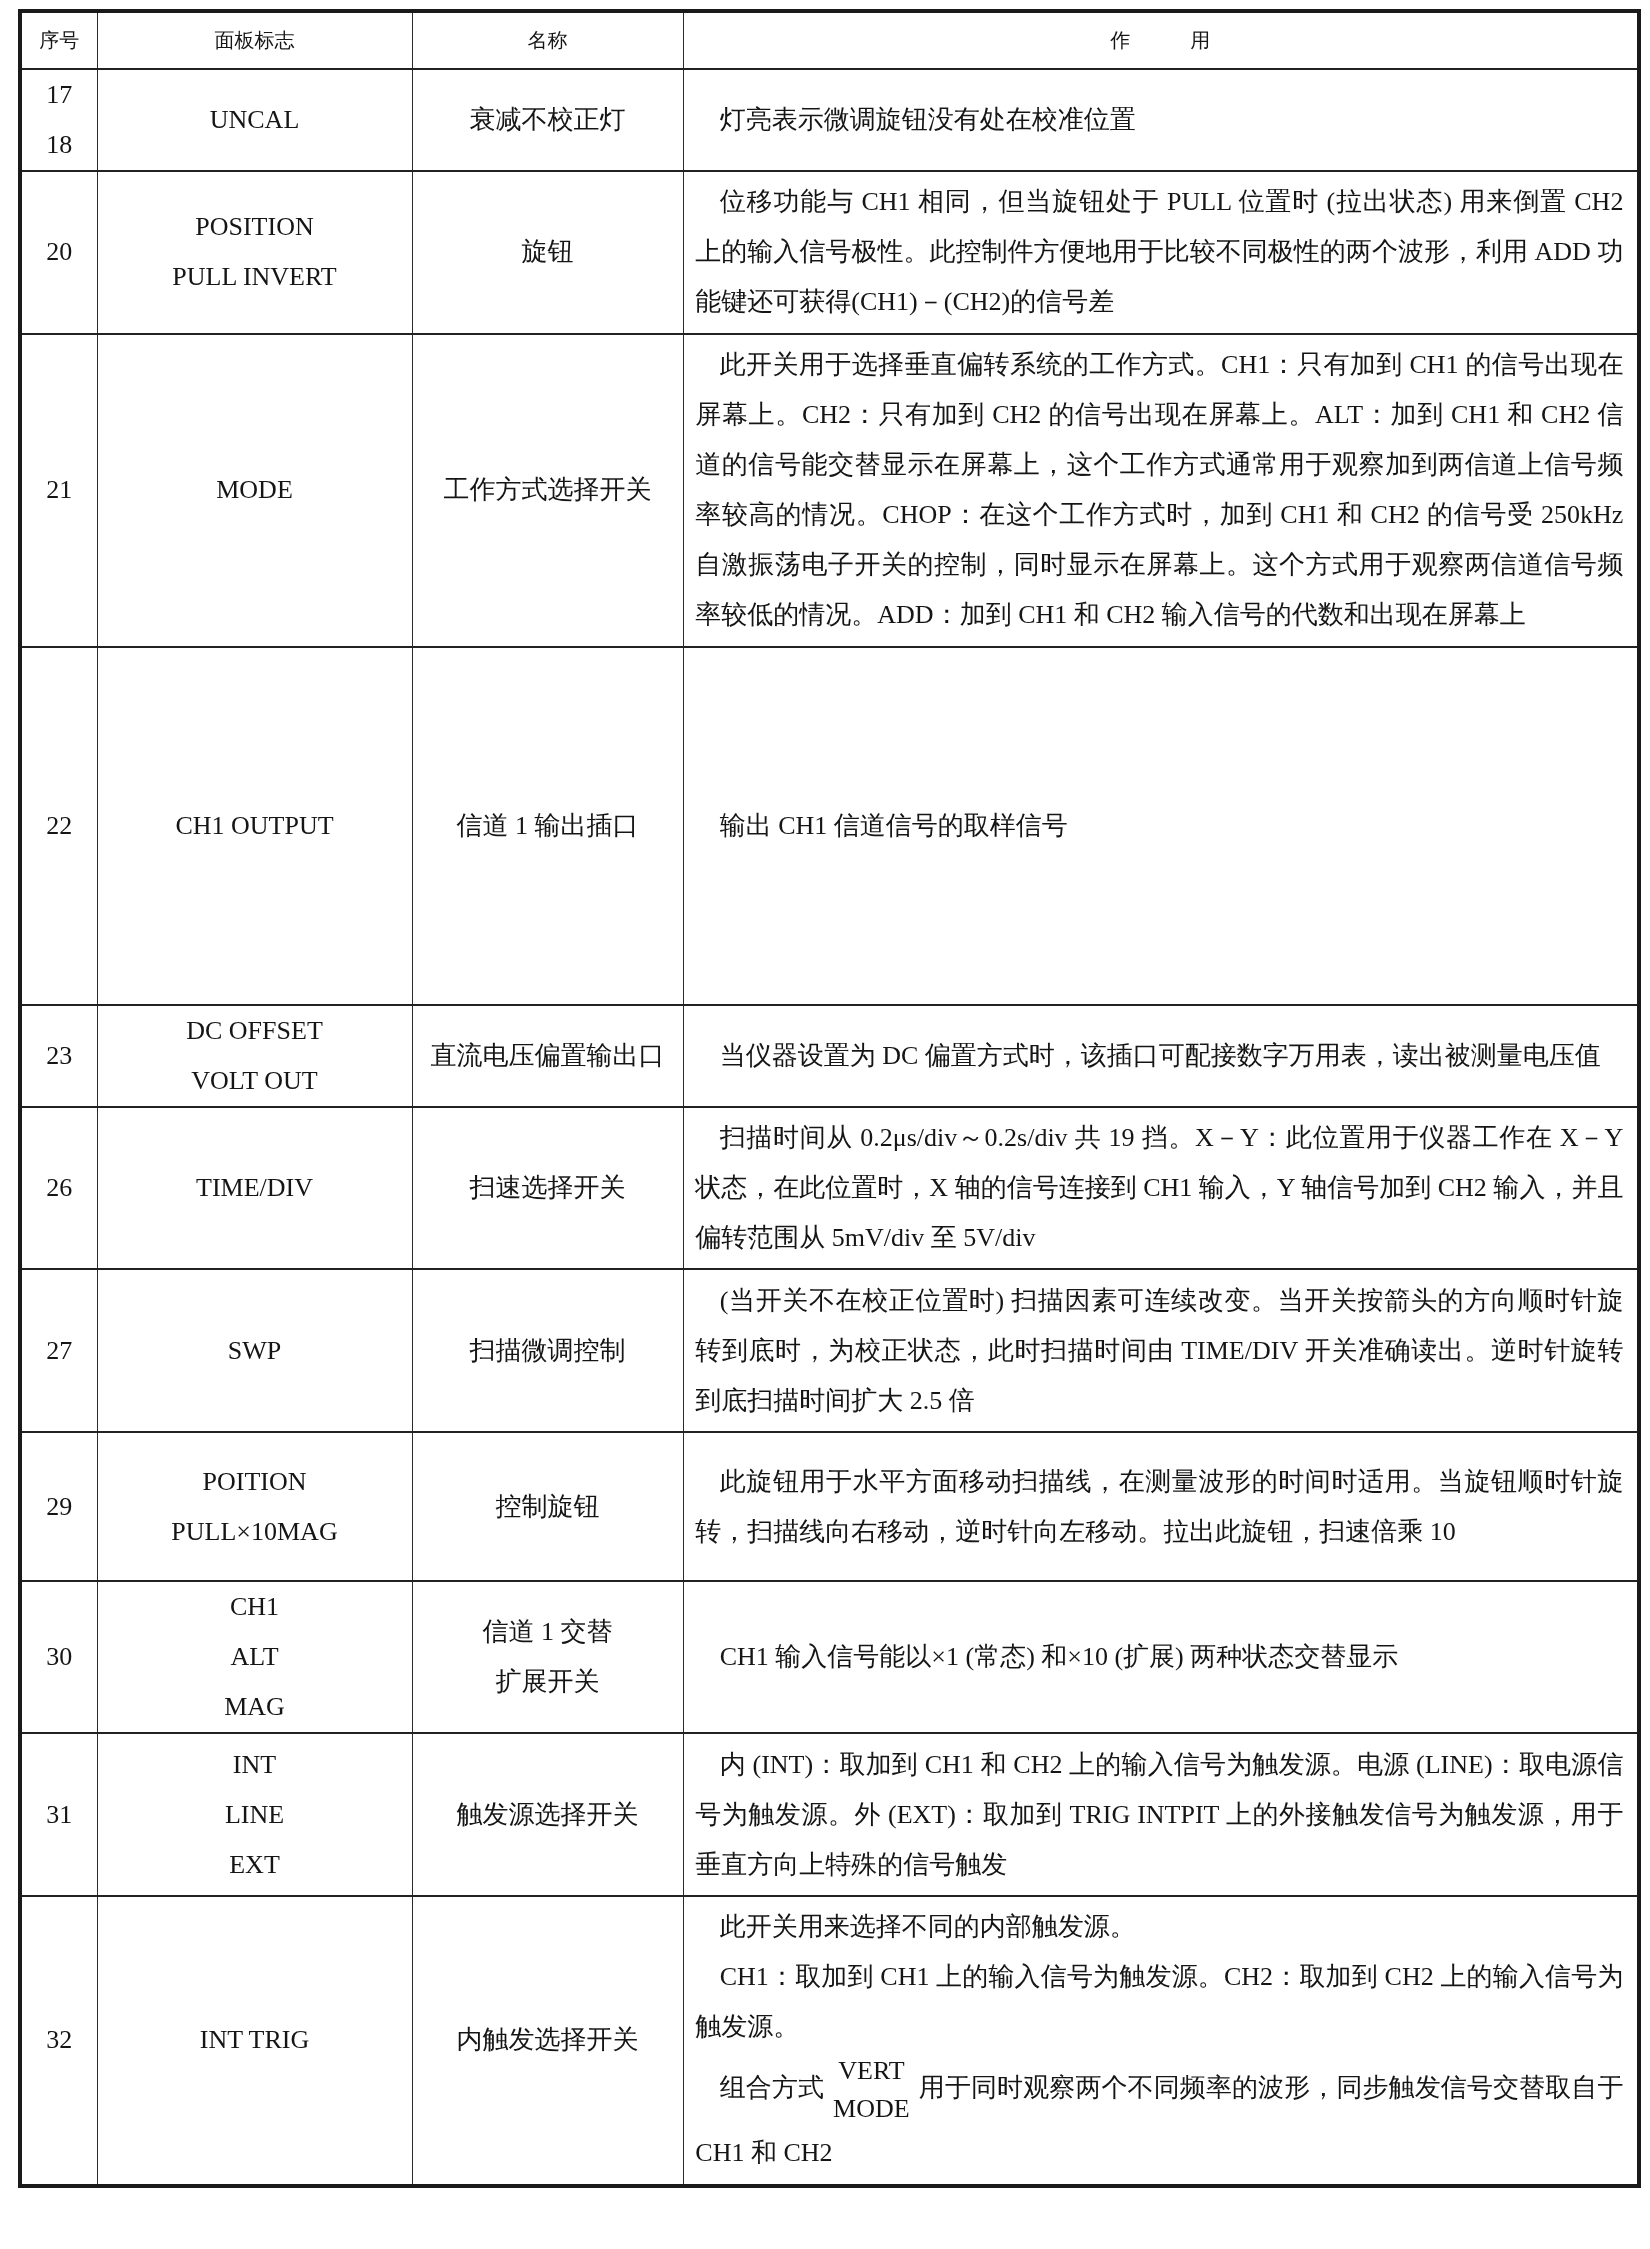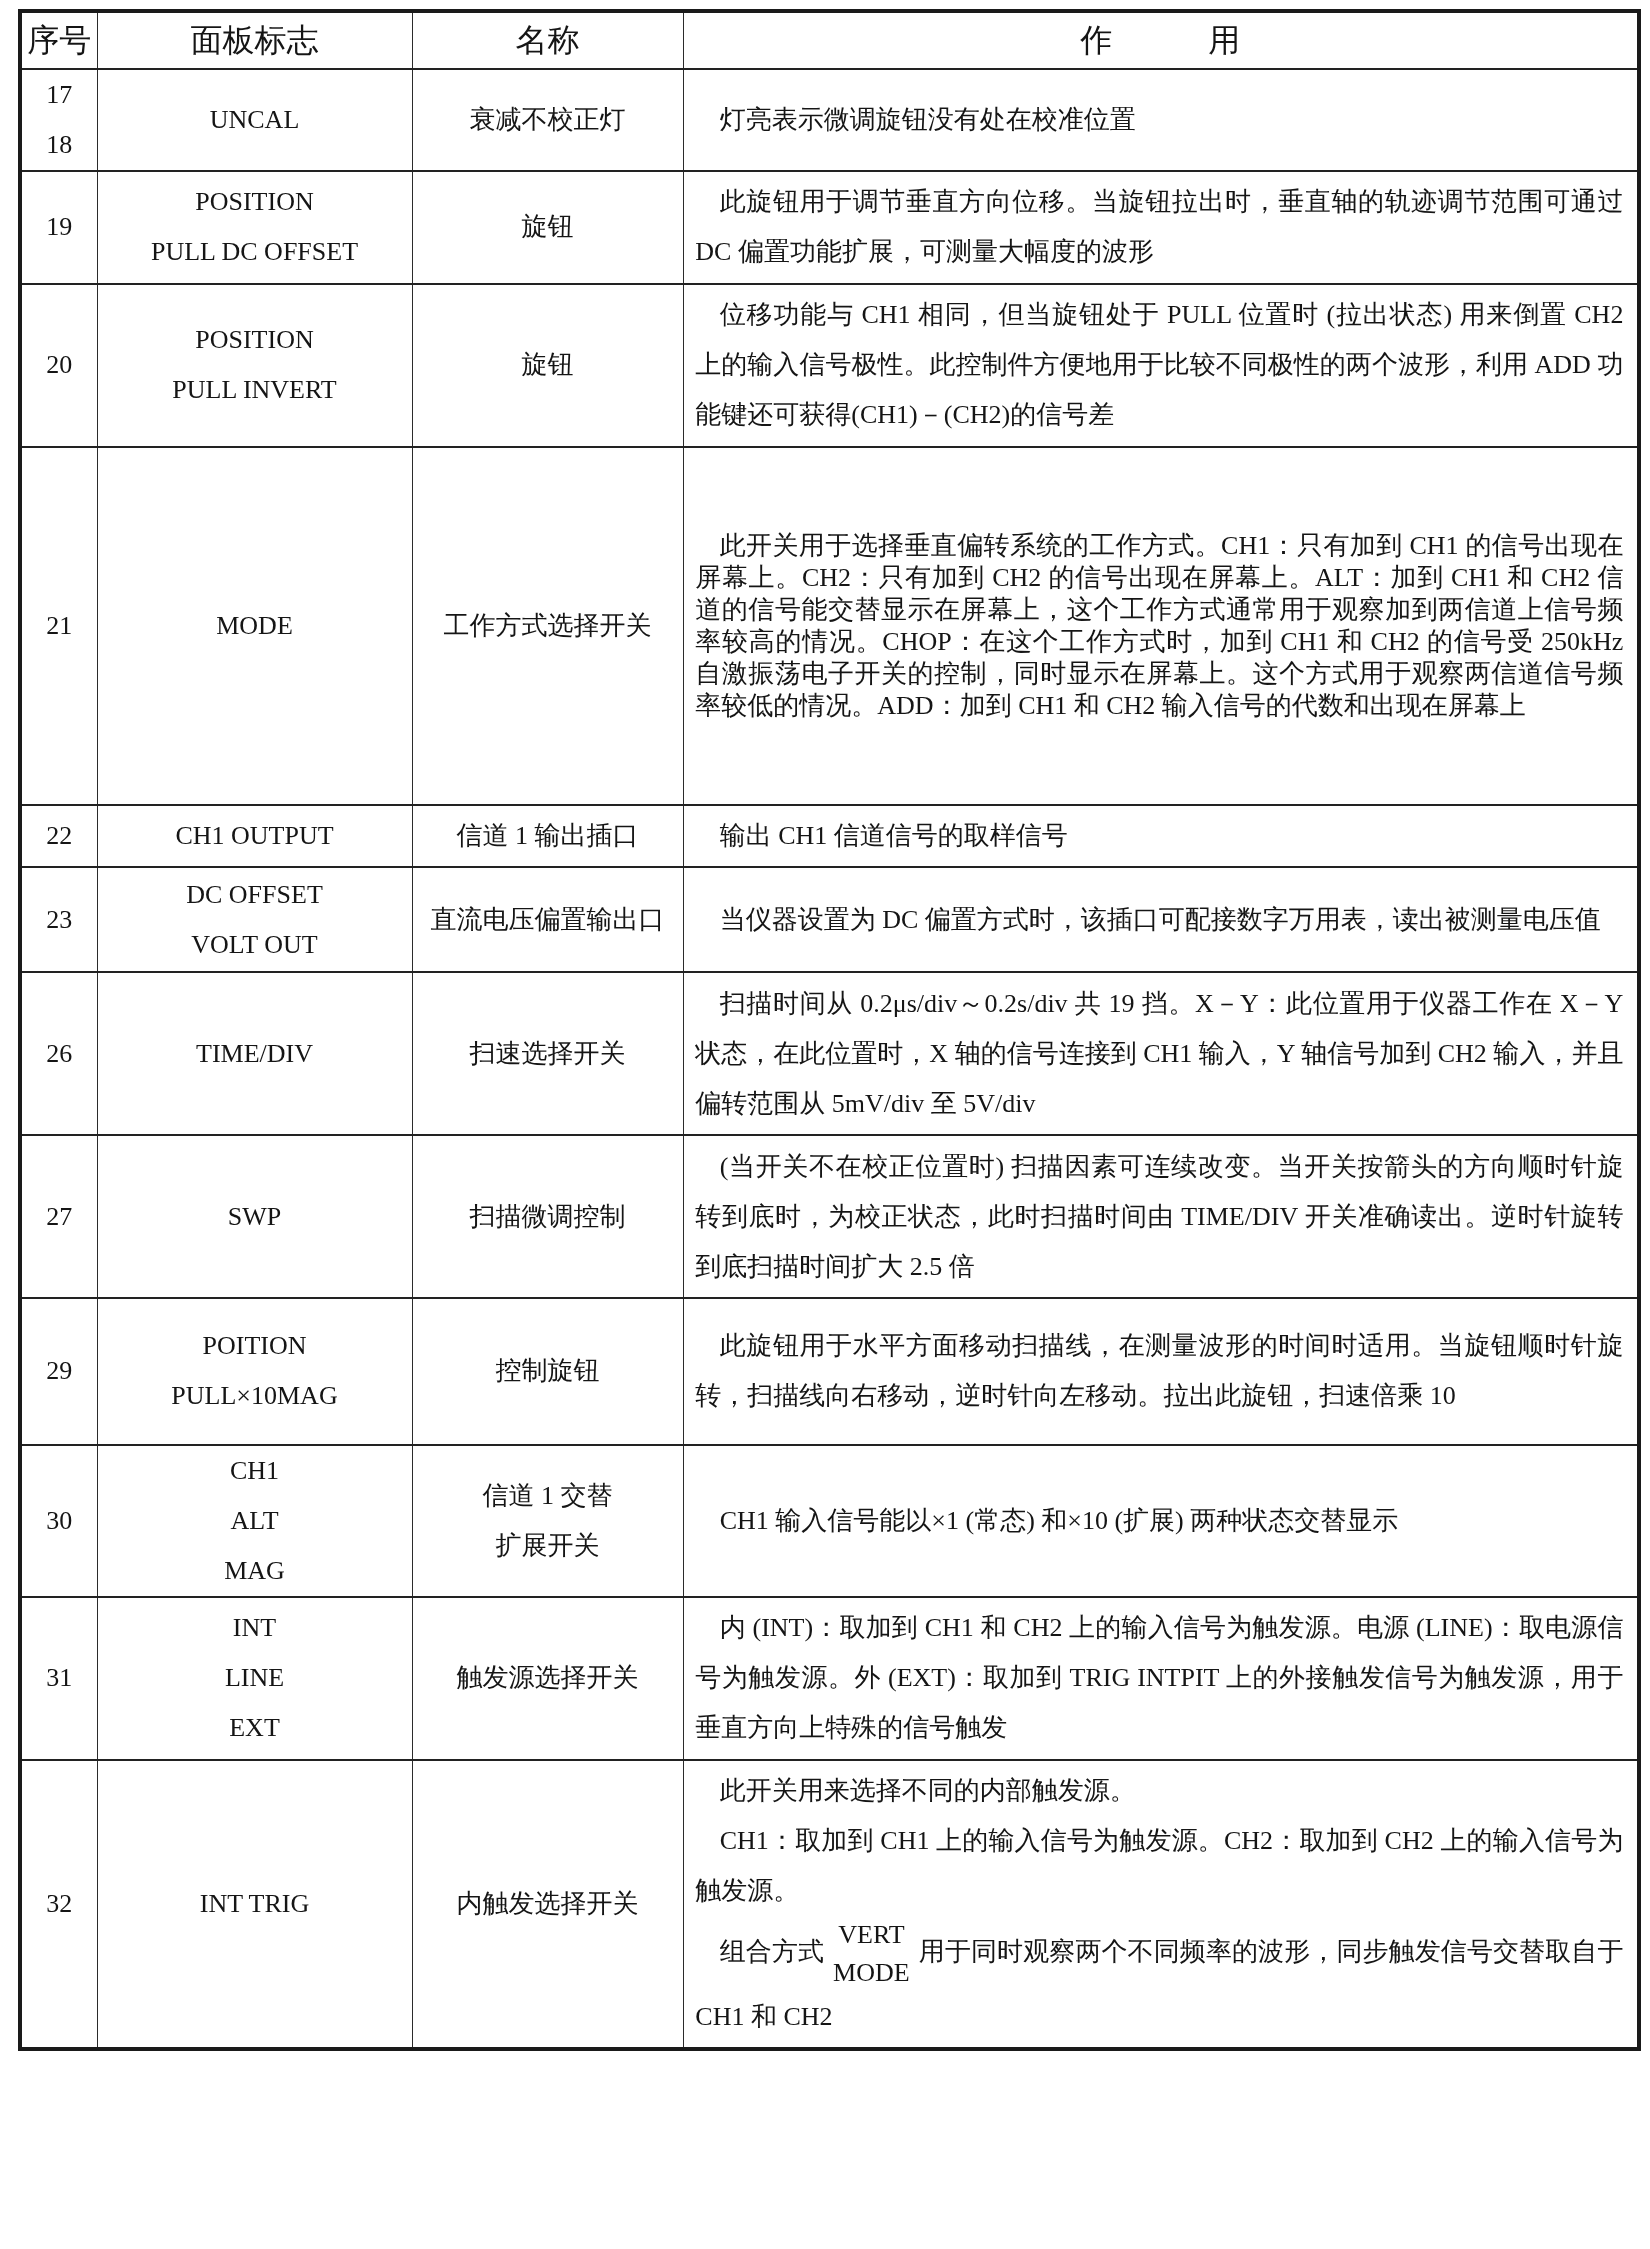--- a/index.html
+++ b/index.html
@@ -26,21 +26,21 @@
     border-right: 1.8px solid #2b2b2b;
     border-top: 2.7px solid #222222;
     border-bottom: 2.7px solid #222222;
     vertical-align: middle;
     padding: 0;
     overflow: hidden;
   }
   thead th {
     height: 58px;
     font-weight: normal;
-    font-size: 32px;
+    font-size: 20px;
     text-align: center;
   }
   td { font-size: 26px; line-height: 50px; }
   .c-no, .c-label, .c-name { text-align: center; }
   .c-name { padding: 0 5.4px; }
   .c-desc { padding: 5.4px 13.6px 5.4px 11.8px; text-align: justify; }
   .para { text-indent: 24.4px; margin: 0; }
   .line { line-height: 50px; }
   
   tbody tr:nth-child(1)  { height: 88px; }
@@ -100,35 +100,20 @@
           </td>
           <td class="c-name">
             <div class="line">衰减不校正灯</div>
           </td>
           <td class="c-desc">
             <div class="para"><span class="seg">灯亮表示微调旋钮没有处在校准位置</span></div>
           </td>
         </tr>
         <tr>
           <td class="c-no">
-            <div class="line">19</div>
-          </td>
-          <td class="c-label">
-            <div class="line">POSITION</div>
-            <div class="line">PULL DC OFFSET</div>
-          </td>
-          <td class="c-name">
-            <div class="line">旋钮</div>
-          </td>
-          <td class="c-desc">
-            <div class="para"><span class="seg">此旋钮用于调节垂直方向位移。当旋钮拉出时，垂直轴的轨迹调节范围可通过 DC 偏置功能扩展，可测量大幅度的波形</span></div>
-          </td>
-        </tr>
-        <tr>
-          <td class="c-no">
             <div class="line">20</div>
           </td>
           <td class="c-label">
             <div class="line">POSITION</div>
             <div class="line">PULL INVERT</div>
           </td>
           <td class="c-name">
             <div class="line">旋钮</div>
           </td>
           <td class="c-desc">

